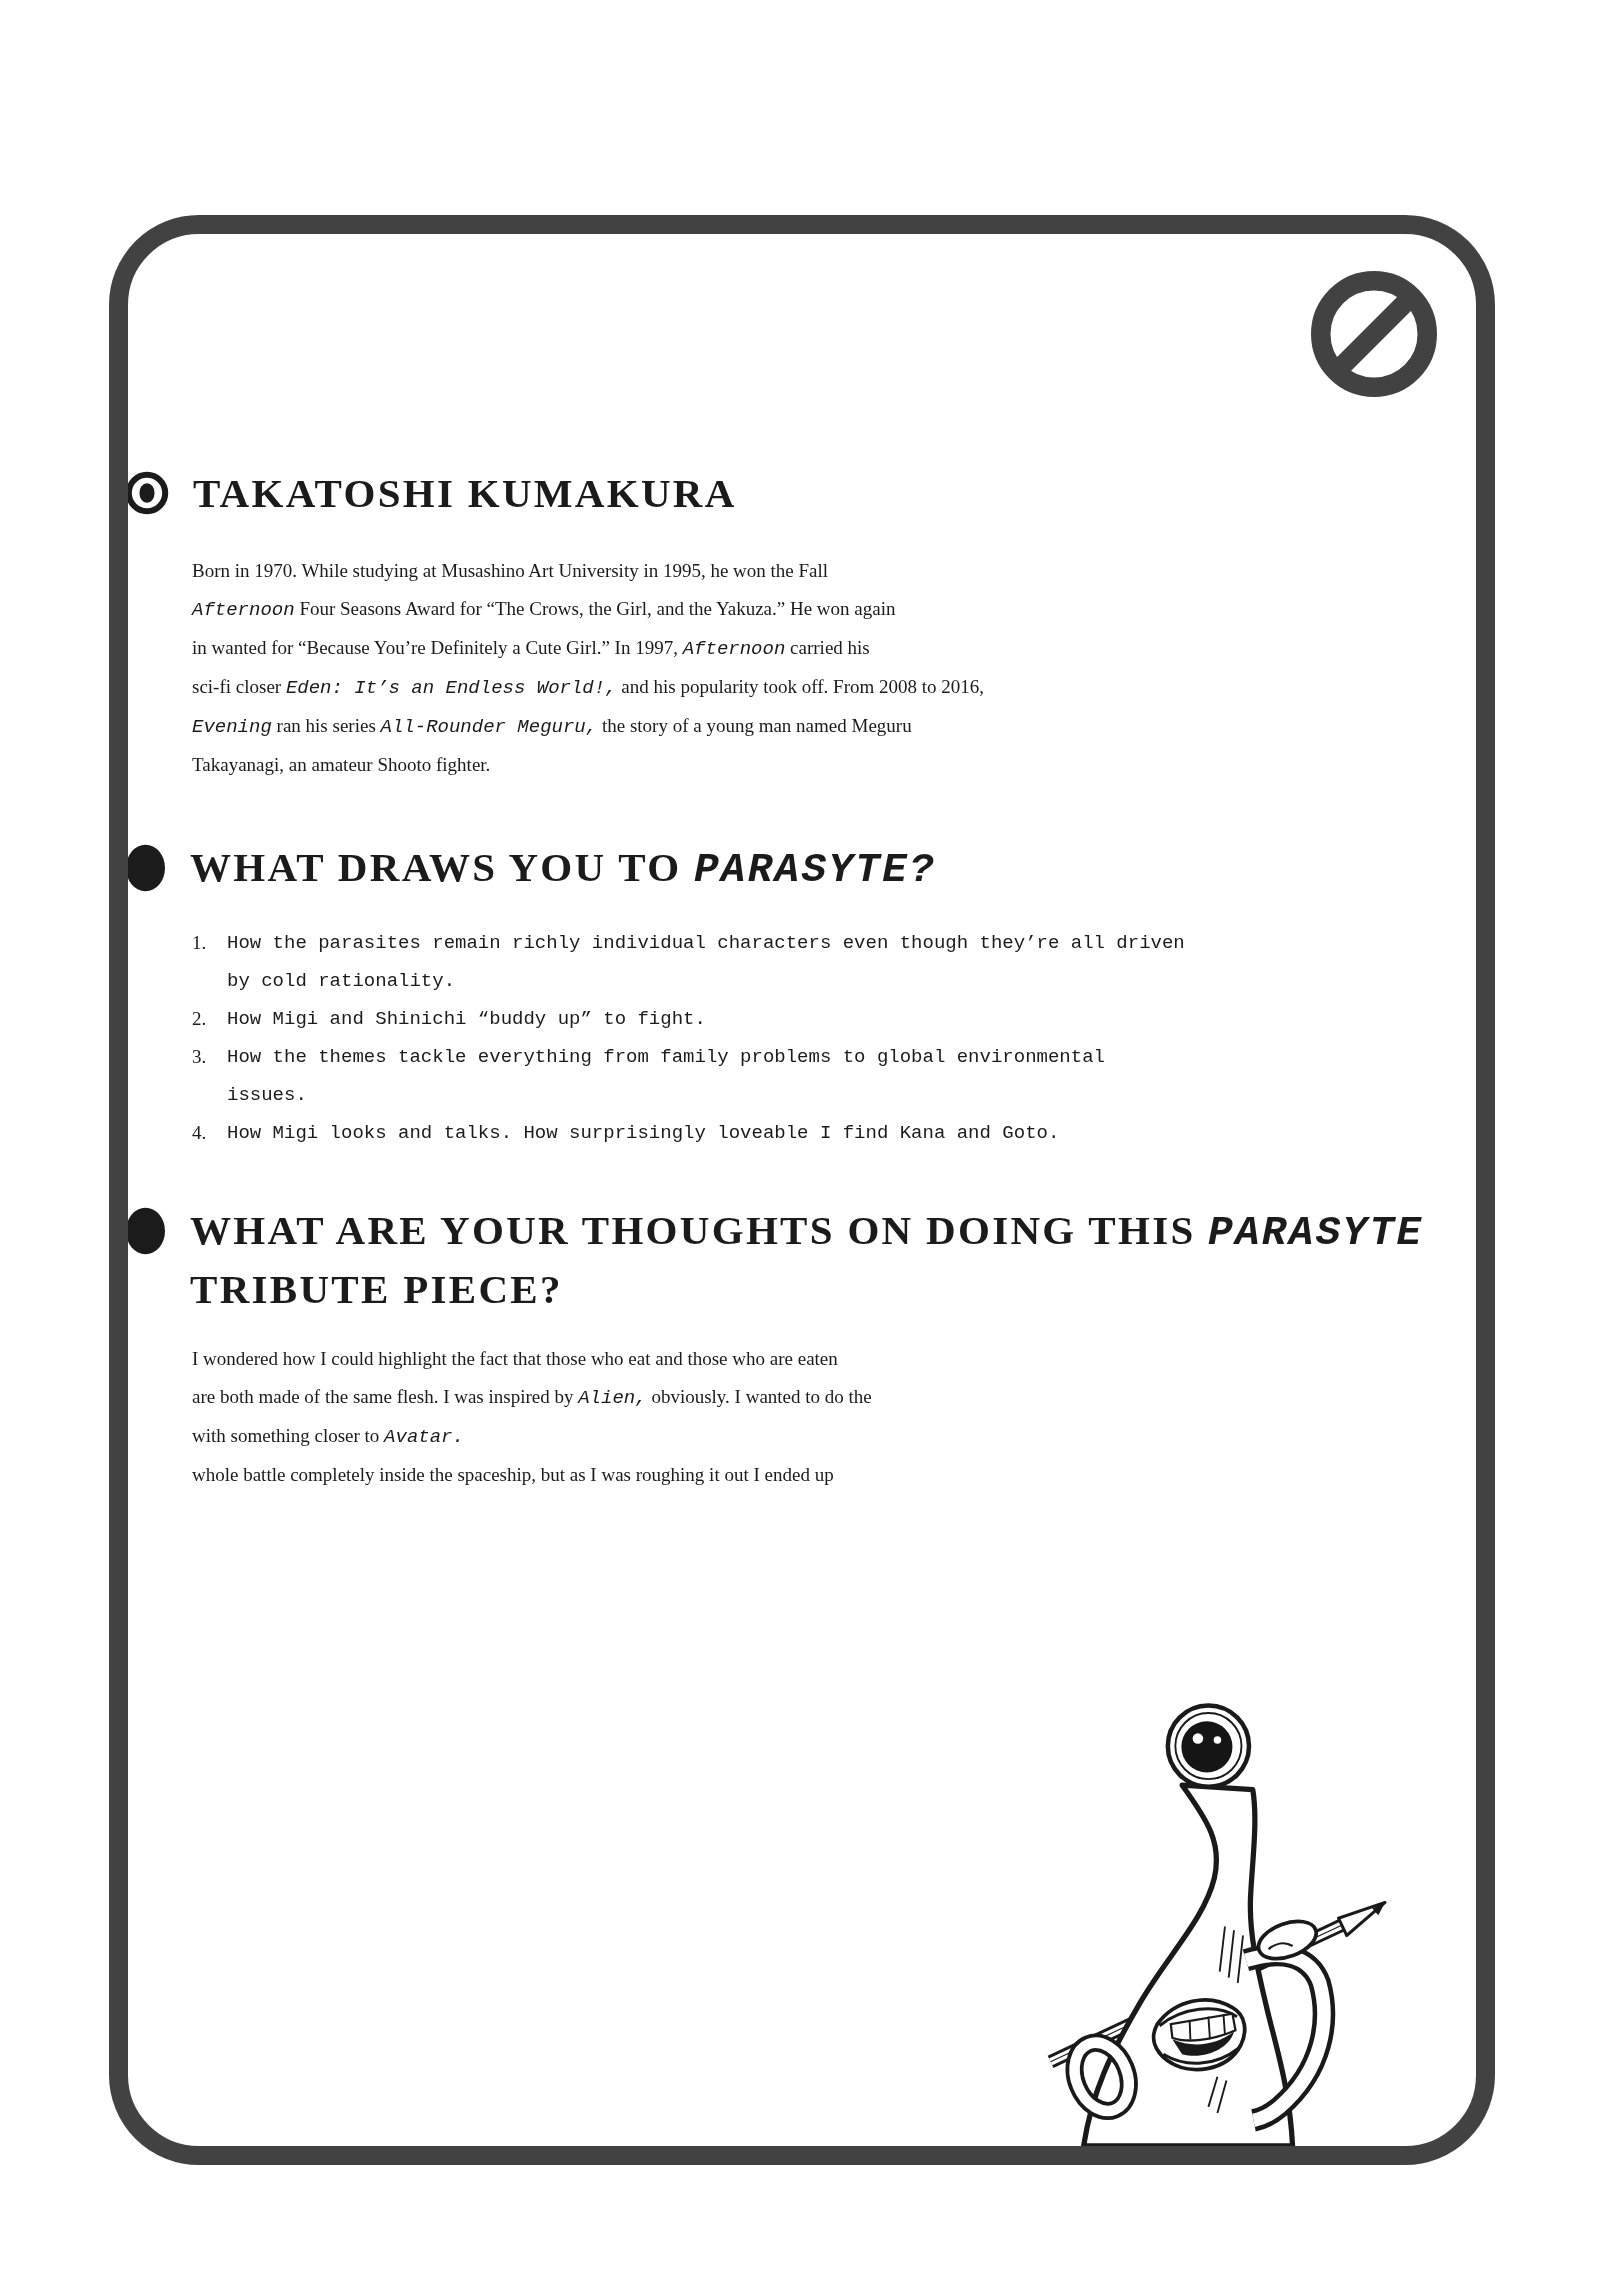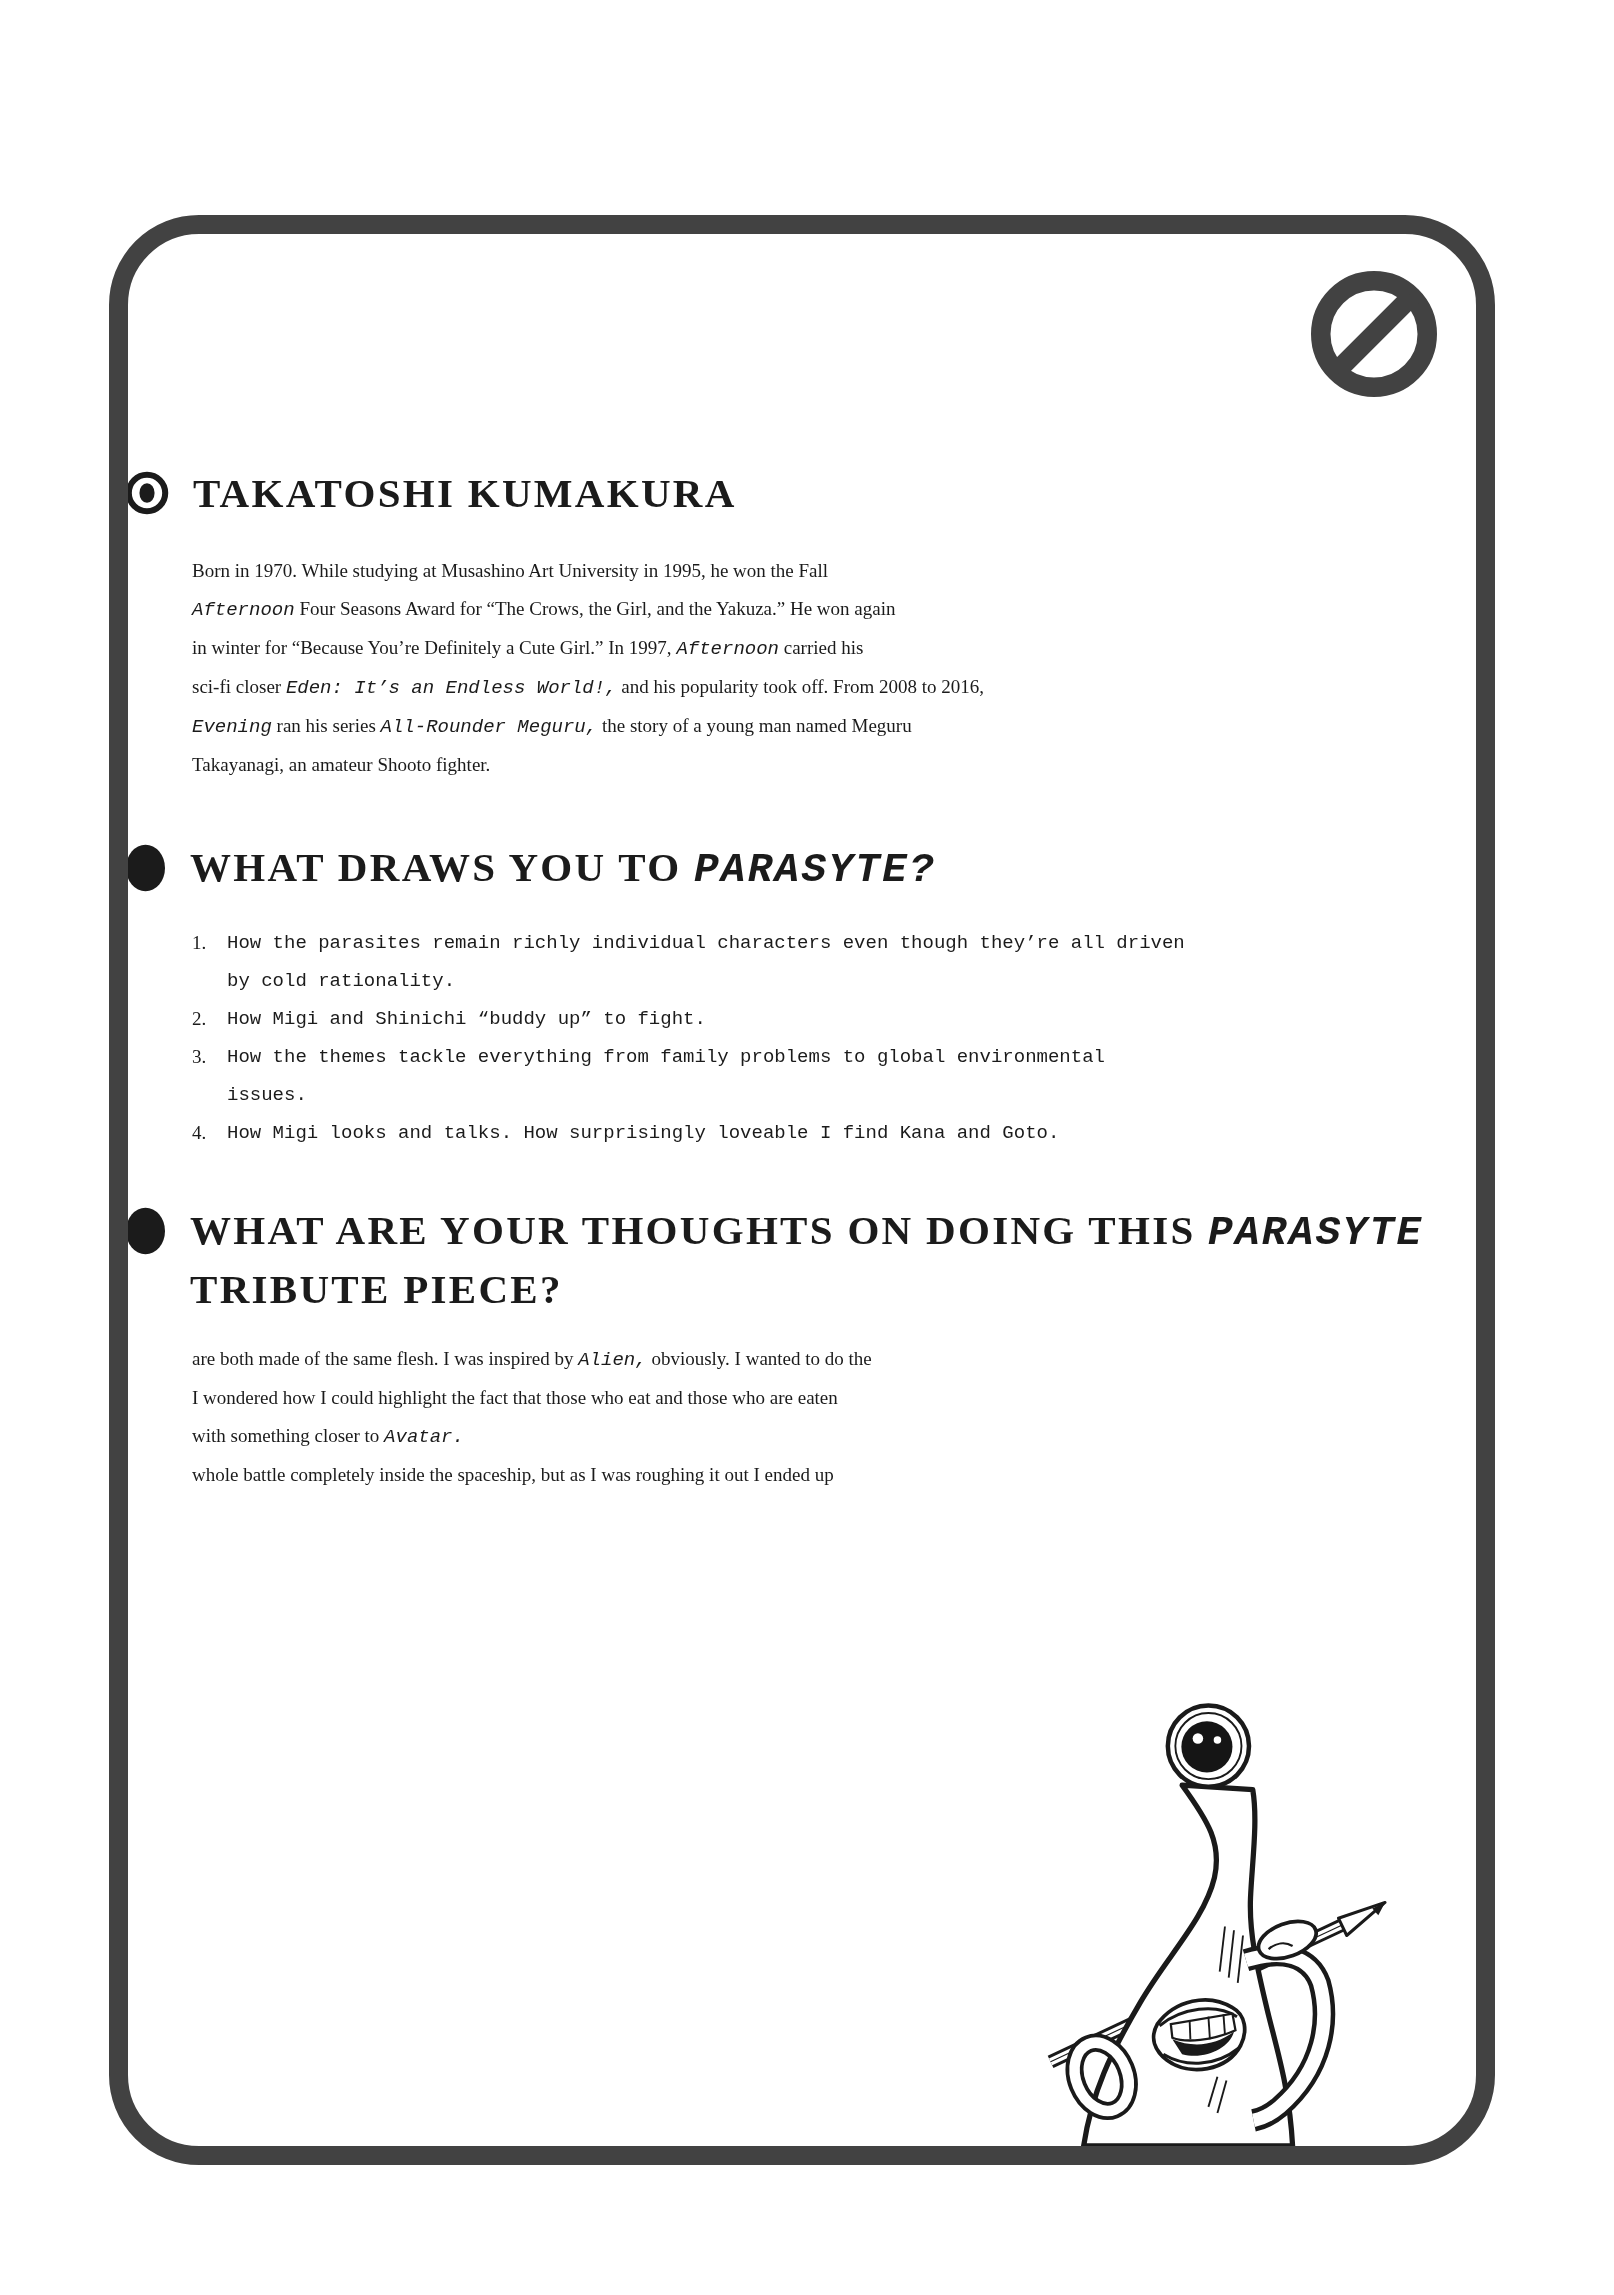--- a/index.html
+++ b/index.html
@@ -69,21 +69,21 @@
     <svg class="h-icon" width="44" height="44" viewBox="0 0 58 58">
       <circle cx="29" cy="29" r="24" fill="none" stroke="#1b1b1b" stroke-width="8"></circle>
       <ellipse cx="29" cy="29" rx="10" ry="13" fill="#1b1b1b"></ellipse>
     </svg>
     <div class="h-text">TAKATOSHI KUMAKURA</div>
   </div>
 
   <div class="text-block" style="top:511px;">
       <div class="tline"><span>Born in 1970. While studying at Musashino Art University in 1995, he won the Fall</span></div>
       <div class="tline"><em>Afternoon</em><span> Four Seasons Award for “The Crows, the Girl, and the Yakuza.” He won again</span></div>
-      <div class="tline"><span>in winter for “Because You’re Definitely a Cute Girl.” In 1997, </span><em>Afternoon</em><span> carried his</span></div>
+      <div class="tline"><span>in wanted for “Because You’re Definitely a Cute Girl.” In 1997, </span><em>Afternoon</em><span> carried his</span></div>
       <div class="tline"><span>sci-fi closer </span><em>Eden: It’s an Endless World!,</em><span> and his popularity took off. From 2008 to 2016,</span></div>
       <div class="tline"><em>Evening</em><span> ran his series </span><em>All-Rounder Meguru,</em><span> the story of a young man named Meguru</span></div>
       <div class="tline"><span>Takayanagi, an amateur Shooto fighter.</span></div>
     </div>
 
   <div class="h-row" style="top:803px;">
     <svg class="h-icon" width="41" height="48" viewBox="0 0 54 64">
       <ellipse cx="27" cy="32" rx="26" ry="31" fill="#1b1b1b"></ellipse>
     </svg>
     <div class="h-text"><div class="tline"><span>WHAT DRAWS YOU TO </span><em>PARASYTE?</em></div></div>
@@ -119,22 +119,22 @@
     </div>
 
   <div class="h-row top-align" style="top:1161px;">
     <svg class="h-icon" width="41" height="48" viewBox="0 0 54 64">
       <ellipse cx="27" cy="32" rx="26" ry="31" fill="#1b1b1b"></ellipse>
     </svg>
     <div class="h-text multi"><div class="tline"><span>WHAT ARE YOUR THOUGHTS ON DOING THIS </span><em>PARASYTE</em></div><div class="tline"><span>TRIBUTE PIECE?</span></div></div>
   </div>
 
   <div class="text-block" style="top:1299px;">
+      <div class="tline"><span>I wondered how I could highlight the fact that those who eat and those who are eaten</span></div>
       <div class="tline"><span>are both made of the same flesh. I was inspired by </span><em>Alien,</em><span> obviously. I wanted to do the</span></div>
-      <div class="tline"><span>I wondered how I could highlight the fact that those who eat and those who are eaten</span></div>
       <div class="tline"><span>with something closer to </span><em>Avatar.</em></div>
       <div class="tline"><span>whole battle completely inside the spaceship, but as I was roughing it out I ended up</span></div>
     </div>
 
   <svg class="illustration" viewBox="0 0 580 612">
 
     <g>
       <line x1="30" y1="480" x2="418" y2="298" stroke="#1a1a1a" stroke-width="18"></line>
       <line x1="30" y1="480" x2="418" y2="298" stroke="#ffffff" stroke-width="10"></line>
       <line x1="30" y1="480" x2="418" y2="298" stroke="#1a1a1a" stroke-width="1.5"></line>

